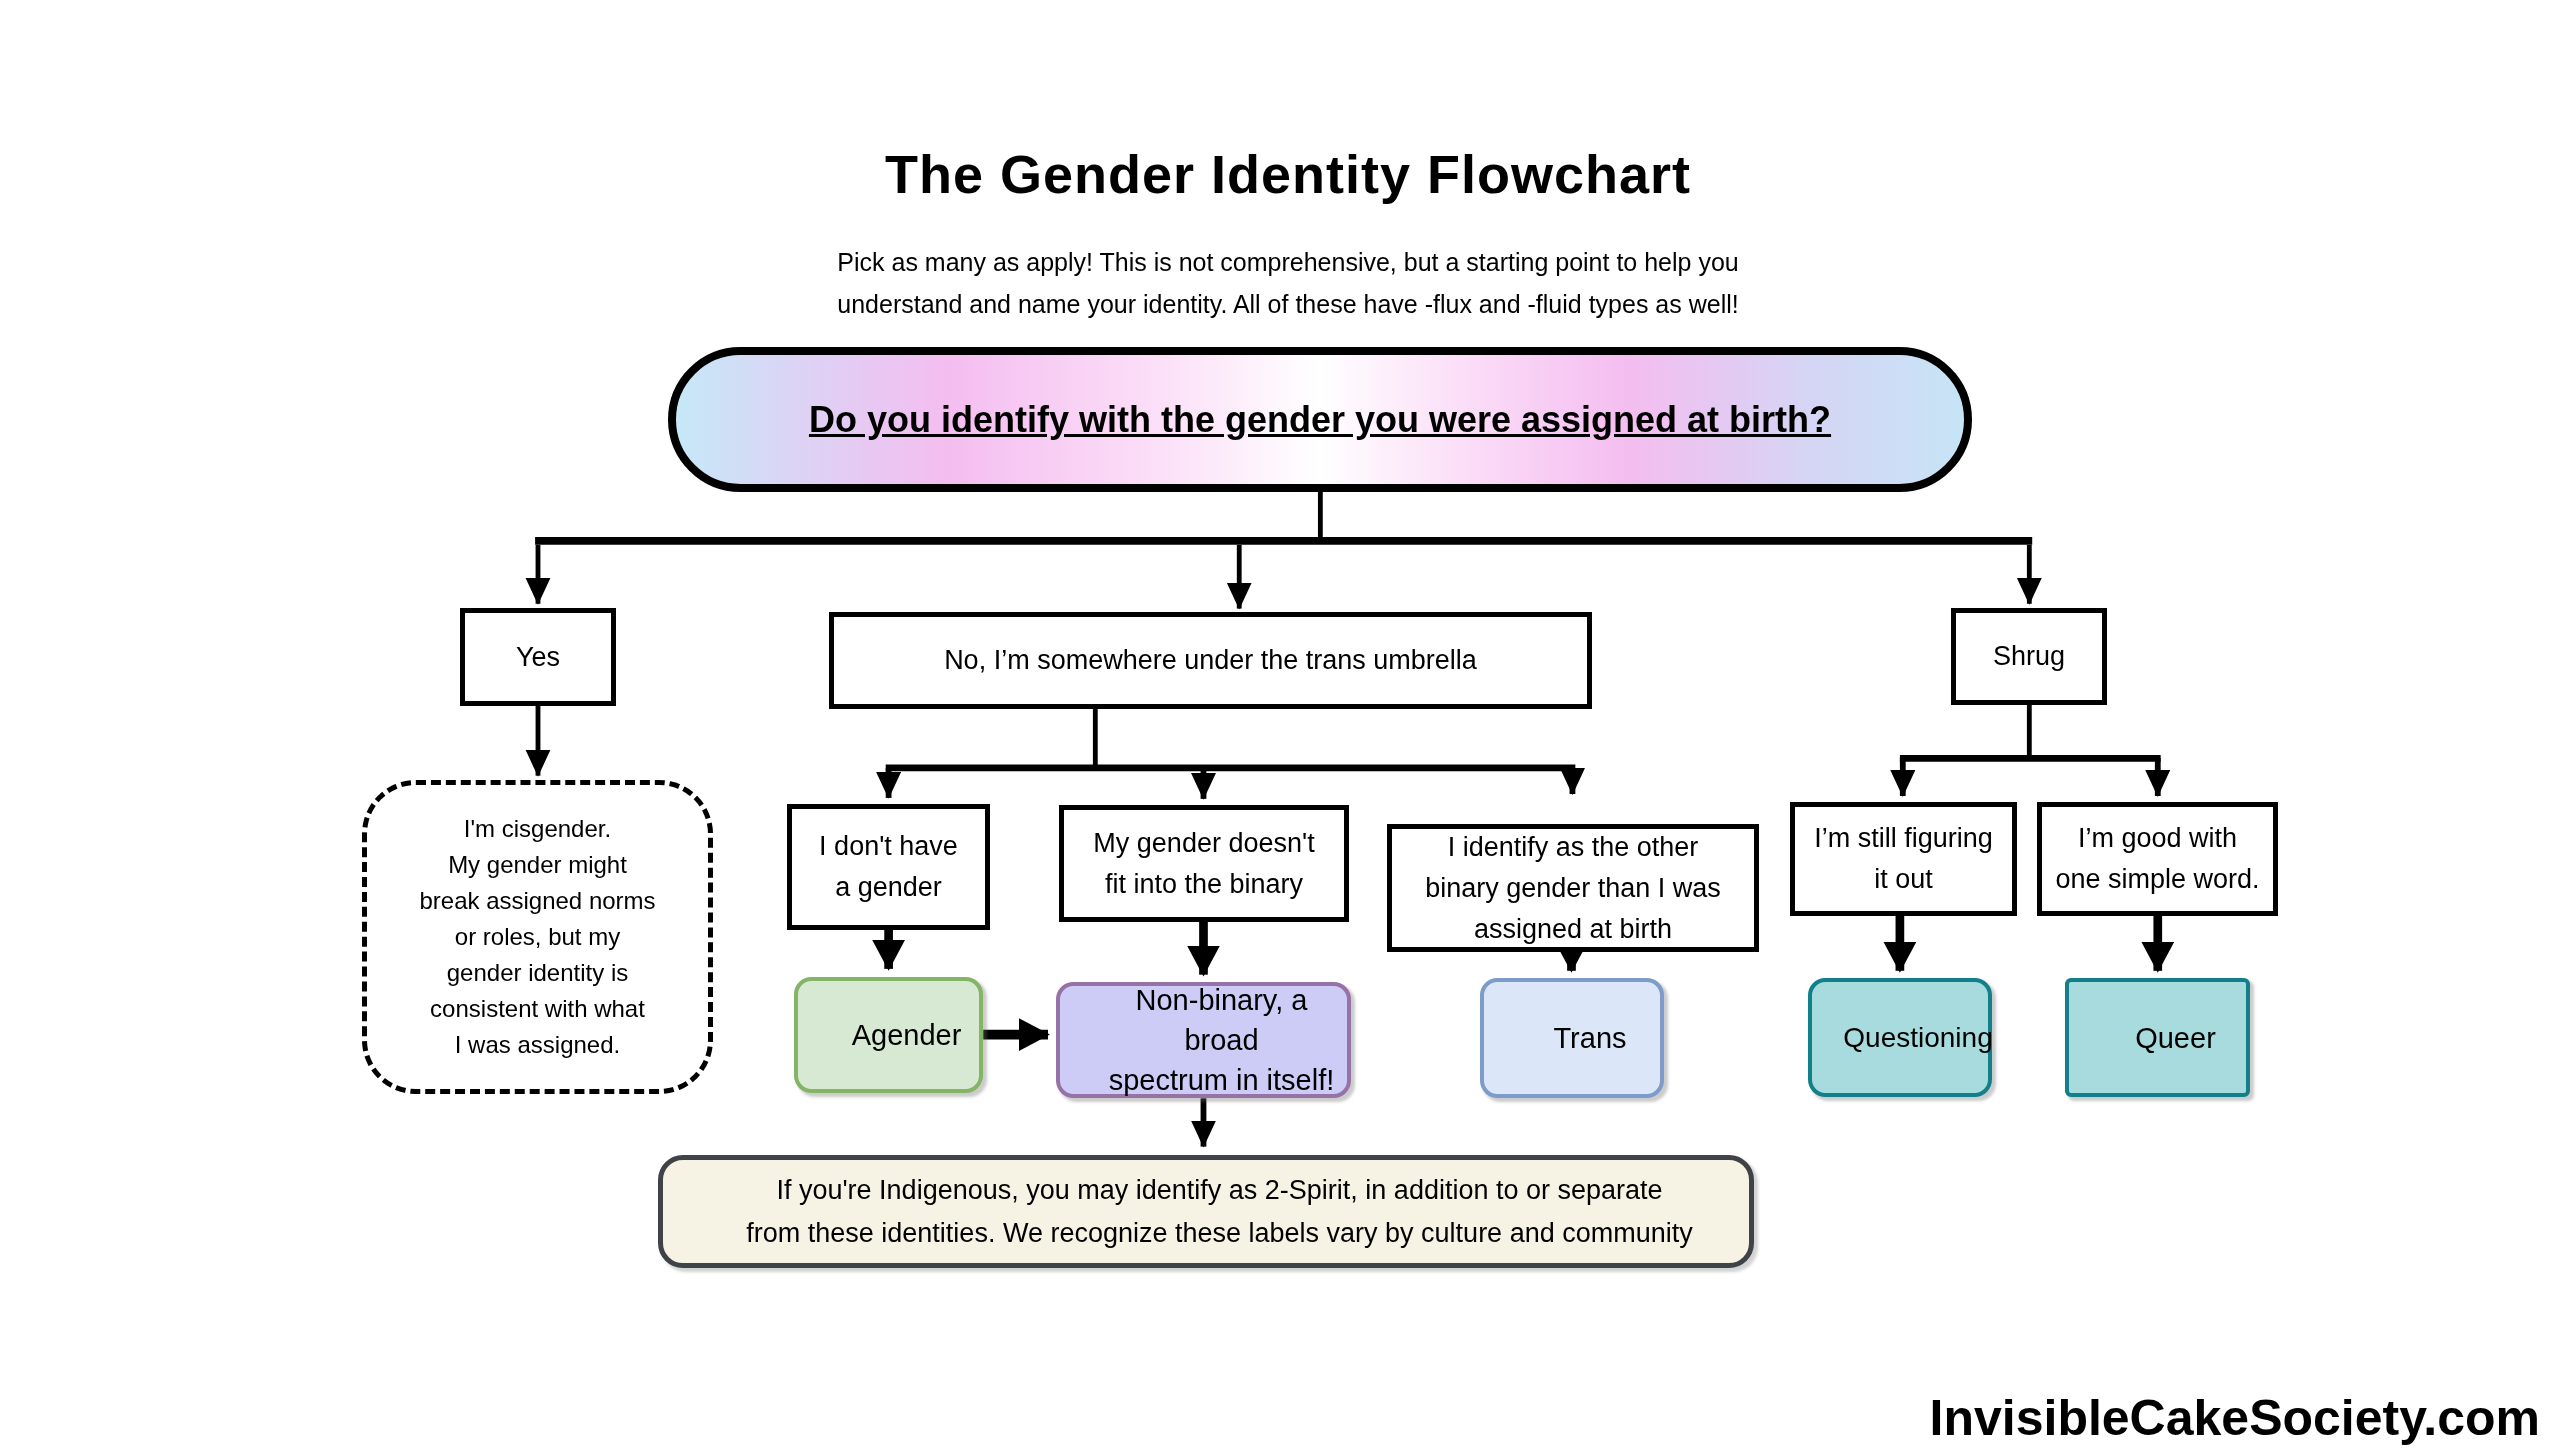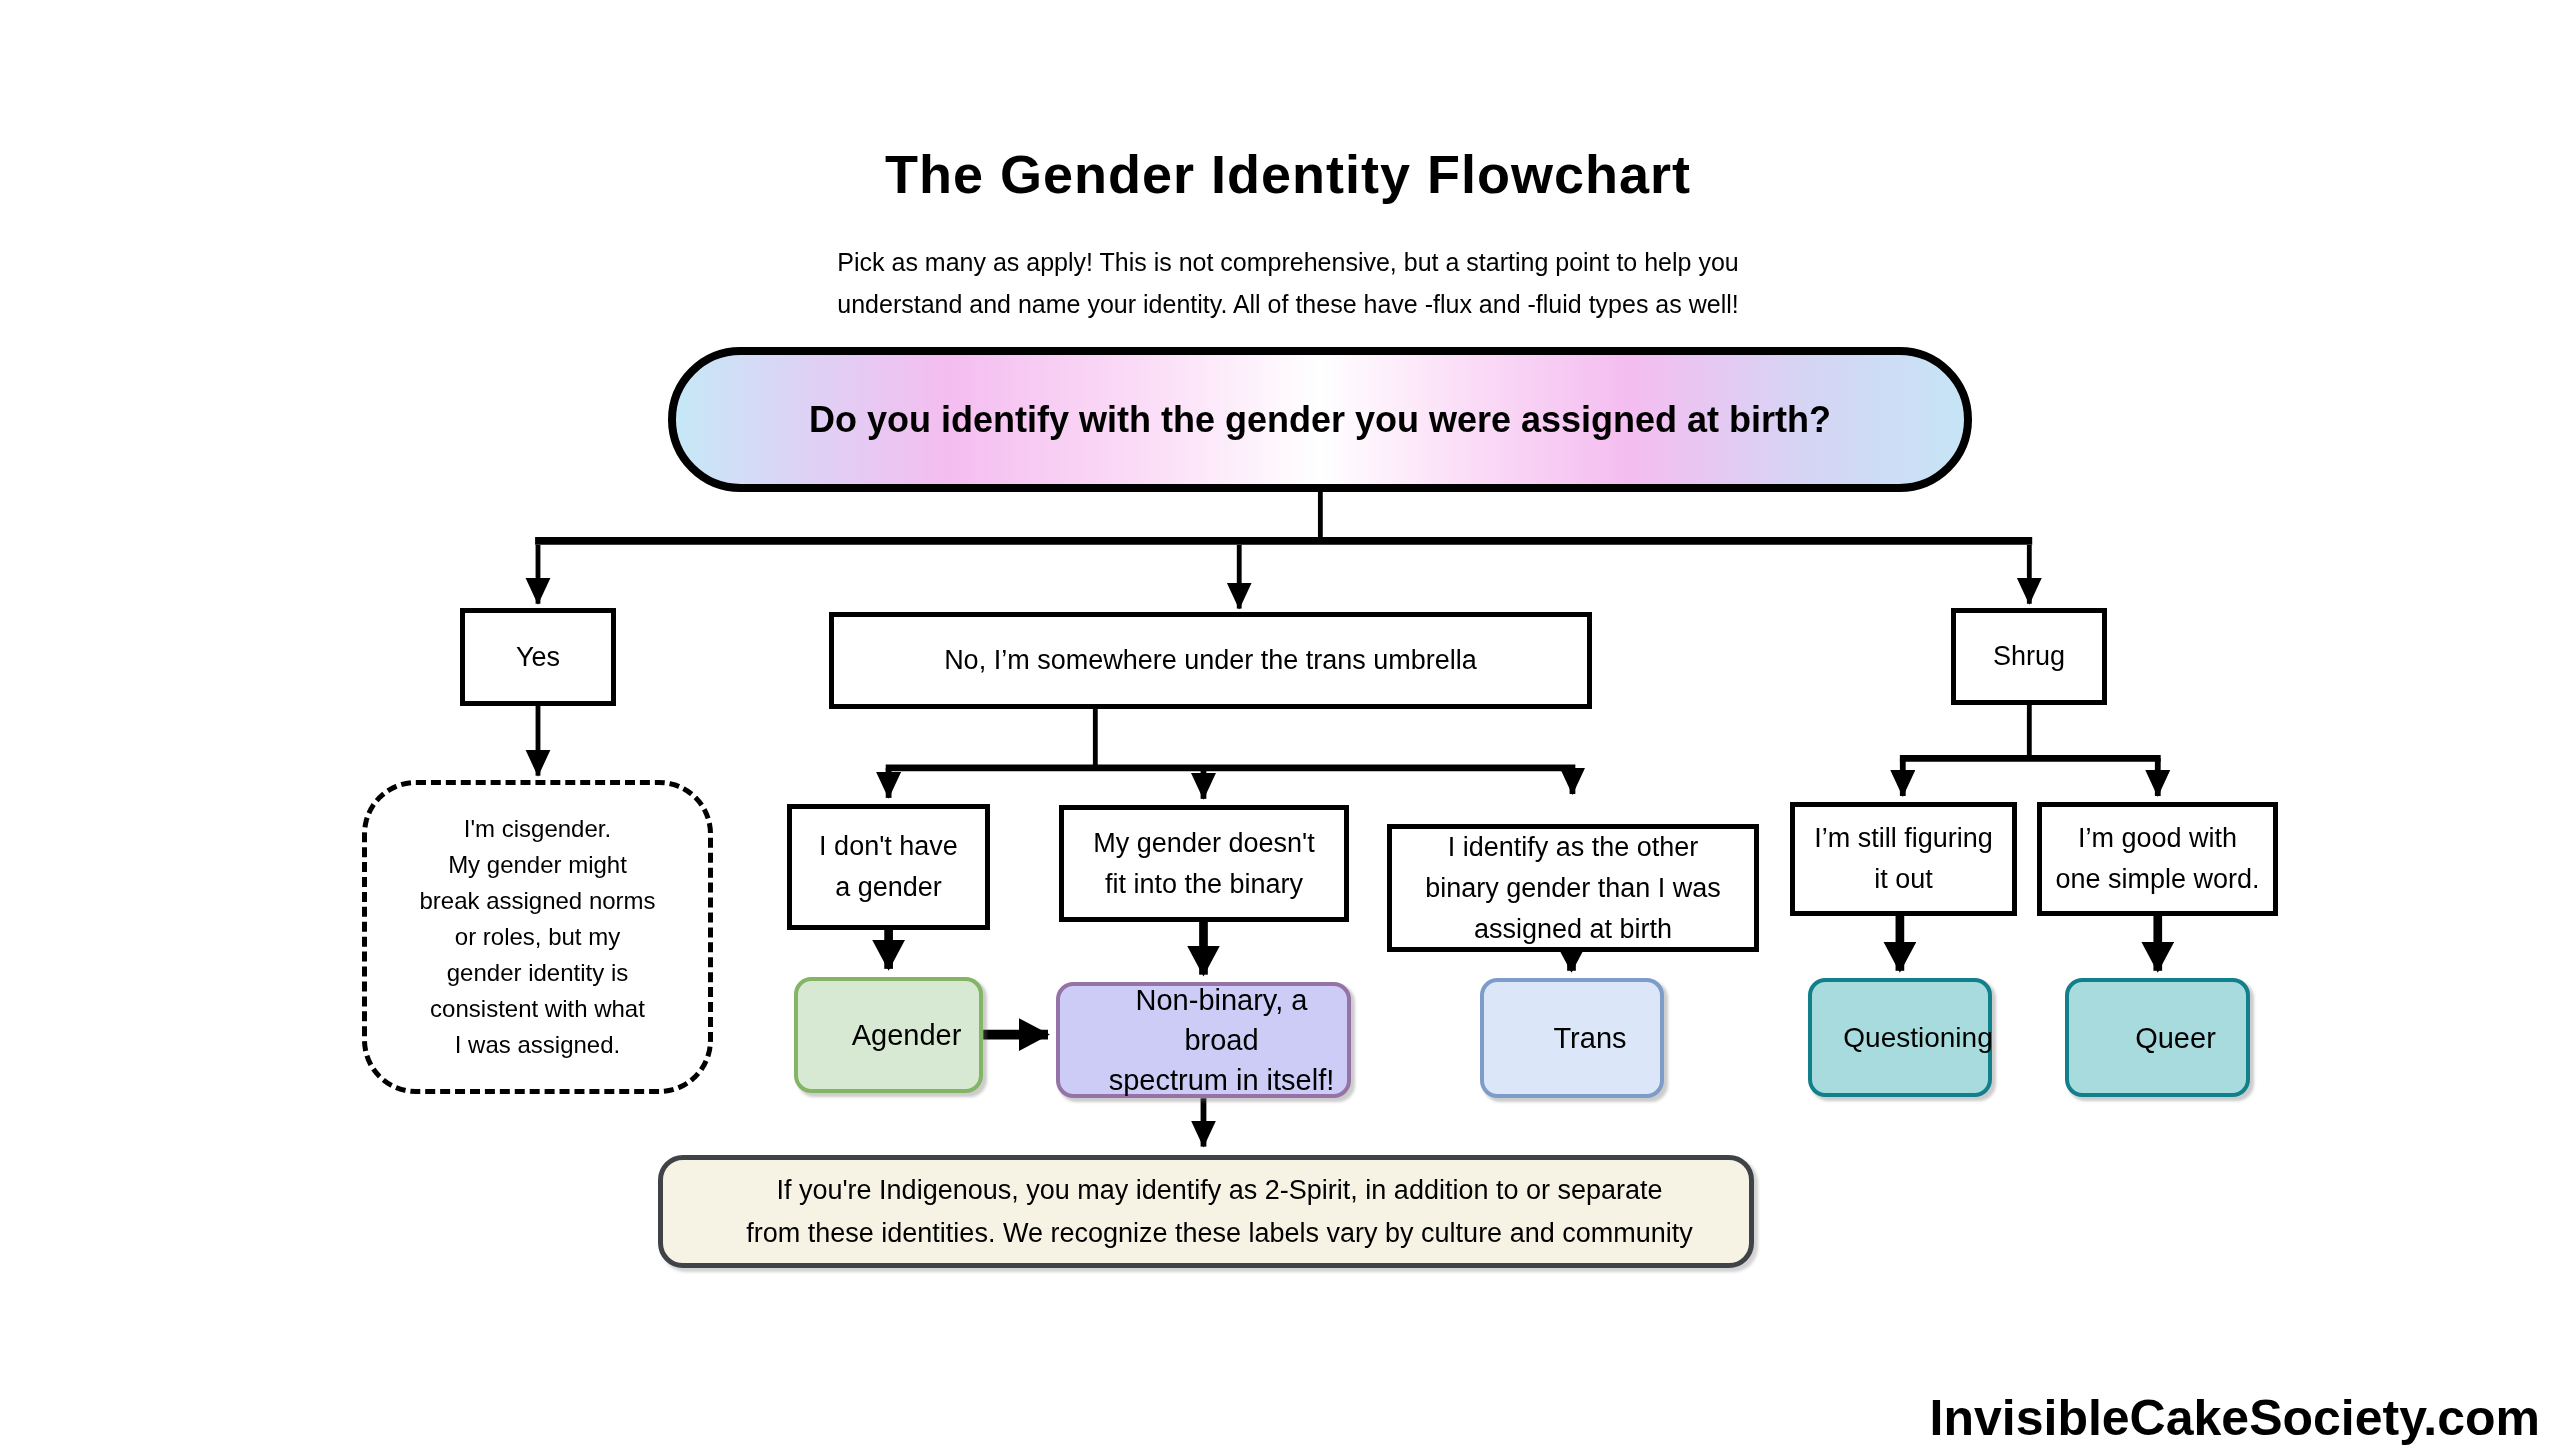--- a/index.html
+++ b/index.html
@@ -27,20 +27,21 @@
     background:#fff;border:5.8px solid #000;
     font-size:27px;line-height:41px;
     z-index:2;
   }
   .pillbox{
     border:8.7px solid #000;border-radius:75px;
     font-size:36px;font-weight:bold;line-height:42px;
     background:linear-gradient(90deg,
       #c6e8f7 0%, #dbd4f5 9%, #f4bdf0 21%, #fbdef7 37%,
       #ffffff 50%, #fbdef7 61%, #f4bdf0 74%, #d5d5f4 88%, #c6e4f6 100%);
+    text-decoration:underline;
   }
   .dashedbox{
     border:5.8px dashed #000;border-radius:54px;
     font-size:24px;line-height:36px;
   }
   .identity{
     border-width:4.8px;border-style:solid;border-radius:17.4px;
     font-size:29px;line-height:40px;
     box-shadow:3.9px 3.9px 2.9px rgba(110,110,110,0.35);
     padding-left:36px;
@@ -138,21 +139,21 @@
   <div class="node" style="left:1790px;top:802px;width:227px;height:114px;">I’m still figuring
 it out</div>
   <div class="node" style="left:2037px;top:802px;width:241px;height:114px;">I’m good with
 one simple word.</div>
 
   <div class="node identity" style="left: 794px; top: 977px; width: 189px; height: 116px; background-color: rgb(215, 233, 211); border-color: rgb(132, 181, 102);">Agender</div>
   <div class="node identity" style="left: 1056px; top: 982px; width: 295px; height: 116px; background-color: rgb(204, 204, 247); border-color: rgb(150, 115, 166);">Non-binary, a broad
 spectrum in itself!</div>
   <div class="node identity" style="left: 1480px; top: 978px; width: 184px; height: 120px; background-color: rgb(219, 231, 248); border-color: rgb(126, 156, 201);">Trans</div>
   <div class="node identity" style="left: 1808px; top: 978px; width: 184px; height: 119px; font-size: 28px; background-color: rgb(168, 219, 222); border-color: rgb(18, 128, 138);">Questioning</div>
-  <div class="node identity" style="left: 2065px; top: 978px; width: 185px; height: 119px; background-color: rgb(168, 219, 222); border-color: rgb(18, 128, 138);">Queer</div>
+  <div class="node identity" style="left: 2065px; top: 978px; width: 185px; height: 119px; background-color: rgb(168, 219, 222); border-color: rgb(18, 128, 138); border-radius: 6px;">Queer</div>
 
   <div class="node notebox" style="left: 658px; top: 1155px; width: 1096px; height: 113px; background-color: rgb(246, 242, 228); border-color: rgb(63, 67, 71);">If you're Indigenous, you may identify as 2-Spirit, in addition to or separate
 from these identities. We recognize these labels vary by culture and community</div>
 
   <div class="watermark">InvisibleCakeSociety.com</div>
 
 </div>
 
 
 </body></html>

